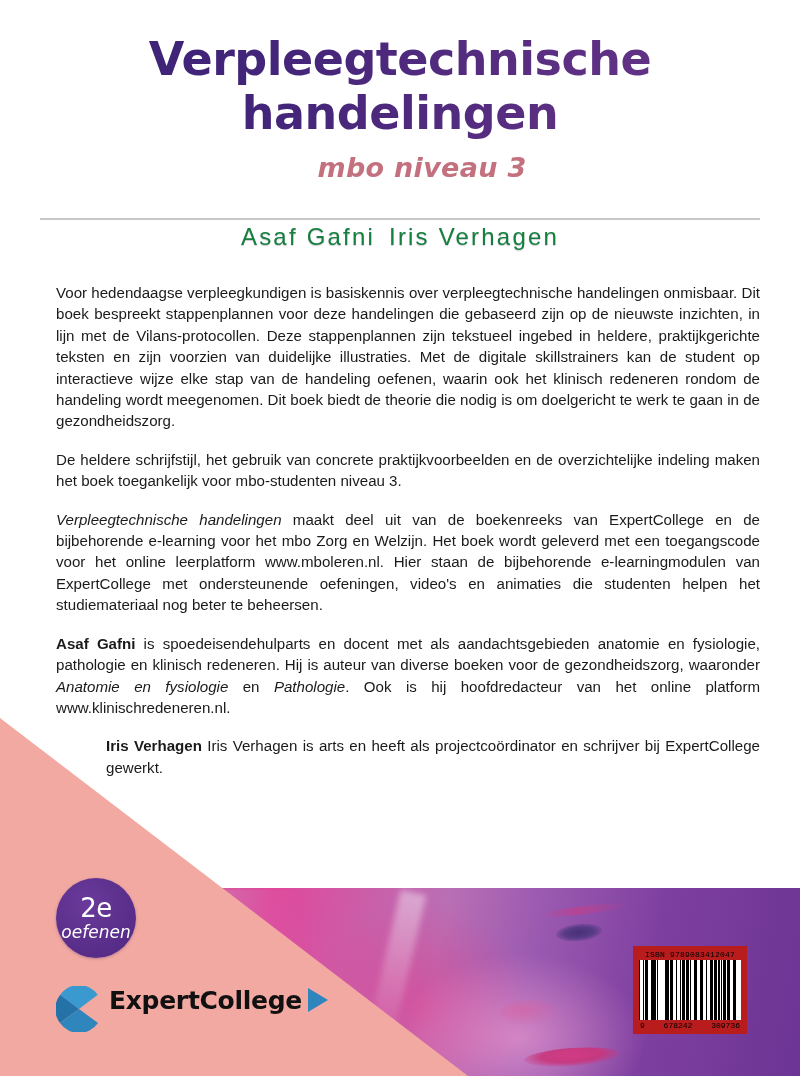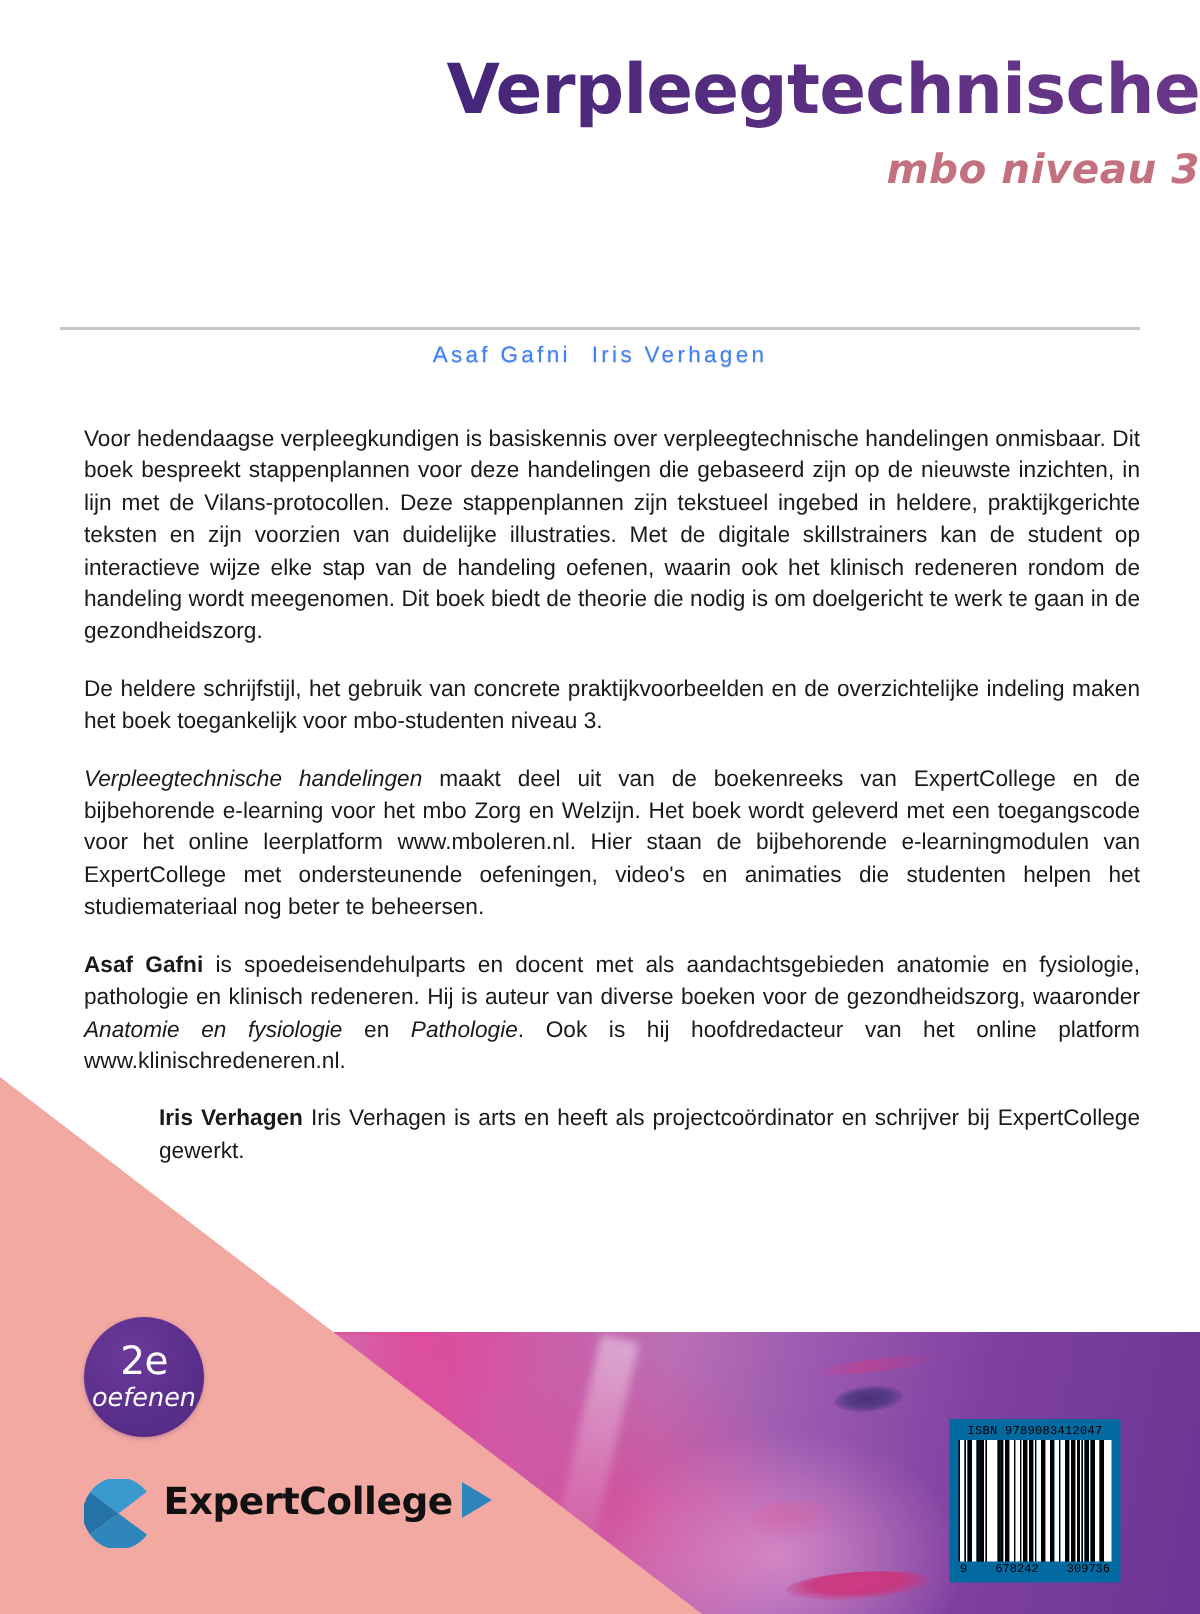--- a/index.html
+++ b/index.html
@@ -14,21 +14,21 @@
   
   .cover {
     position:absolute; inset:0;
     width:800px; height:1076px;
     background:#ffffff;
   }
 
   
   .title-block {
     position:absolute; left:0; top:32px; width:800px;
-    text-align:right;
+    text-align:center;
   }
   .title-line {
     font-family:"DejaVu Sans", sans-serif;
     font-weight:bold;
     font-size:46px;
     line-height:54px;
     letter-spacing:-0.5px;
     background:linear-gradient(100deg,#3b2275 0%,#432579 35%,#5c2f82 70%,#6a3789 100%);
     -webkit-background-clip:text;
     background-clip:text;
@@ -60,22 +60,22 @@
         #d7a6b4 50%,
         #e0b2b8 52%,
         #b9799f 62%,
         #8c4b93 76%,
         #6a3689 88%,
         #532b80 100%);
     box-shadow:inset 0 2px 0 rgba(0,0,0,0.22);
     display:flex; align-items:center; justify-content:center;
   }
   .author-names {
-    color:#3b82f6;
-    font-size:15px;
+    color:#15803d;
+    font-size:24px;
     letter-spacing:2.2px;
     font-weight:400;
     text-shadow:0 1px 1px rgba(70,30,90,0.25);
     white-space:nowrap;
   }
   .author-names .gap { display:inline-block; width:14px; }
 
   
   .body-copy {
     position:absolute; left:56px; top:282px;
@@ -206,22 +206,22 @@
     font-size:25px;
     color:#111111;
     margin-left:7px;
     letter-spacing:-0.3px;
   }
   .logo-triangle { width:22px; height:28px; margin-left:6px; flex:0 0 auto; }
 
   
   .barcode-box {
     position:absolute; left:633px; top:946px;
-    width:114px; height:109px;
-    background:#0369a1;
+    width:114px; height:88px;
+    background:#b91c1c;
     padding:4px 6px 3px 6px;
     display:flex; flex-direction:column;
   }
   .barcode-isbn {
     font-family:"Liberation Mono", monospace;
     font-size:8px;
     letter-spacing:0.2px;
     color:#000;
     text-align:center;
     line-height:10px;
@@ -238,20 +238,21 @@
     padding:1px 1px 0 1px;
   }
 </style>
 </head>
 <body>
 
 <div class="cover">
 
   <div class="title-block">
     <div class="title-line">Verpleegtechnische</div>
+    <div class="title-line">handelingen</div>
     <div class="subtitle">mbo niveau 3</div>
   </div>
 
   <div class="author-bar">
     <div class="author-names">
       <span>Asaf Gafni</span><span class="gap"></span><span>Iris Verhagen</span>
     </div>
   </div>
 
   <div class="body-copy">

